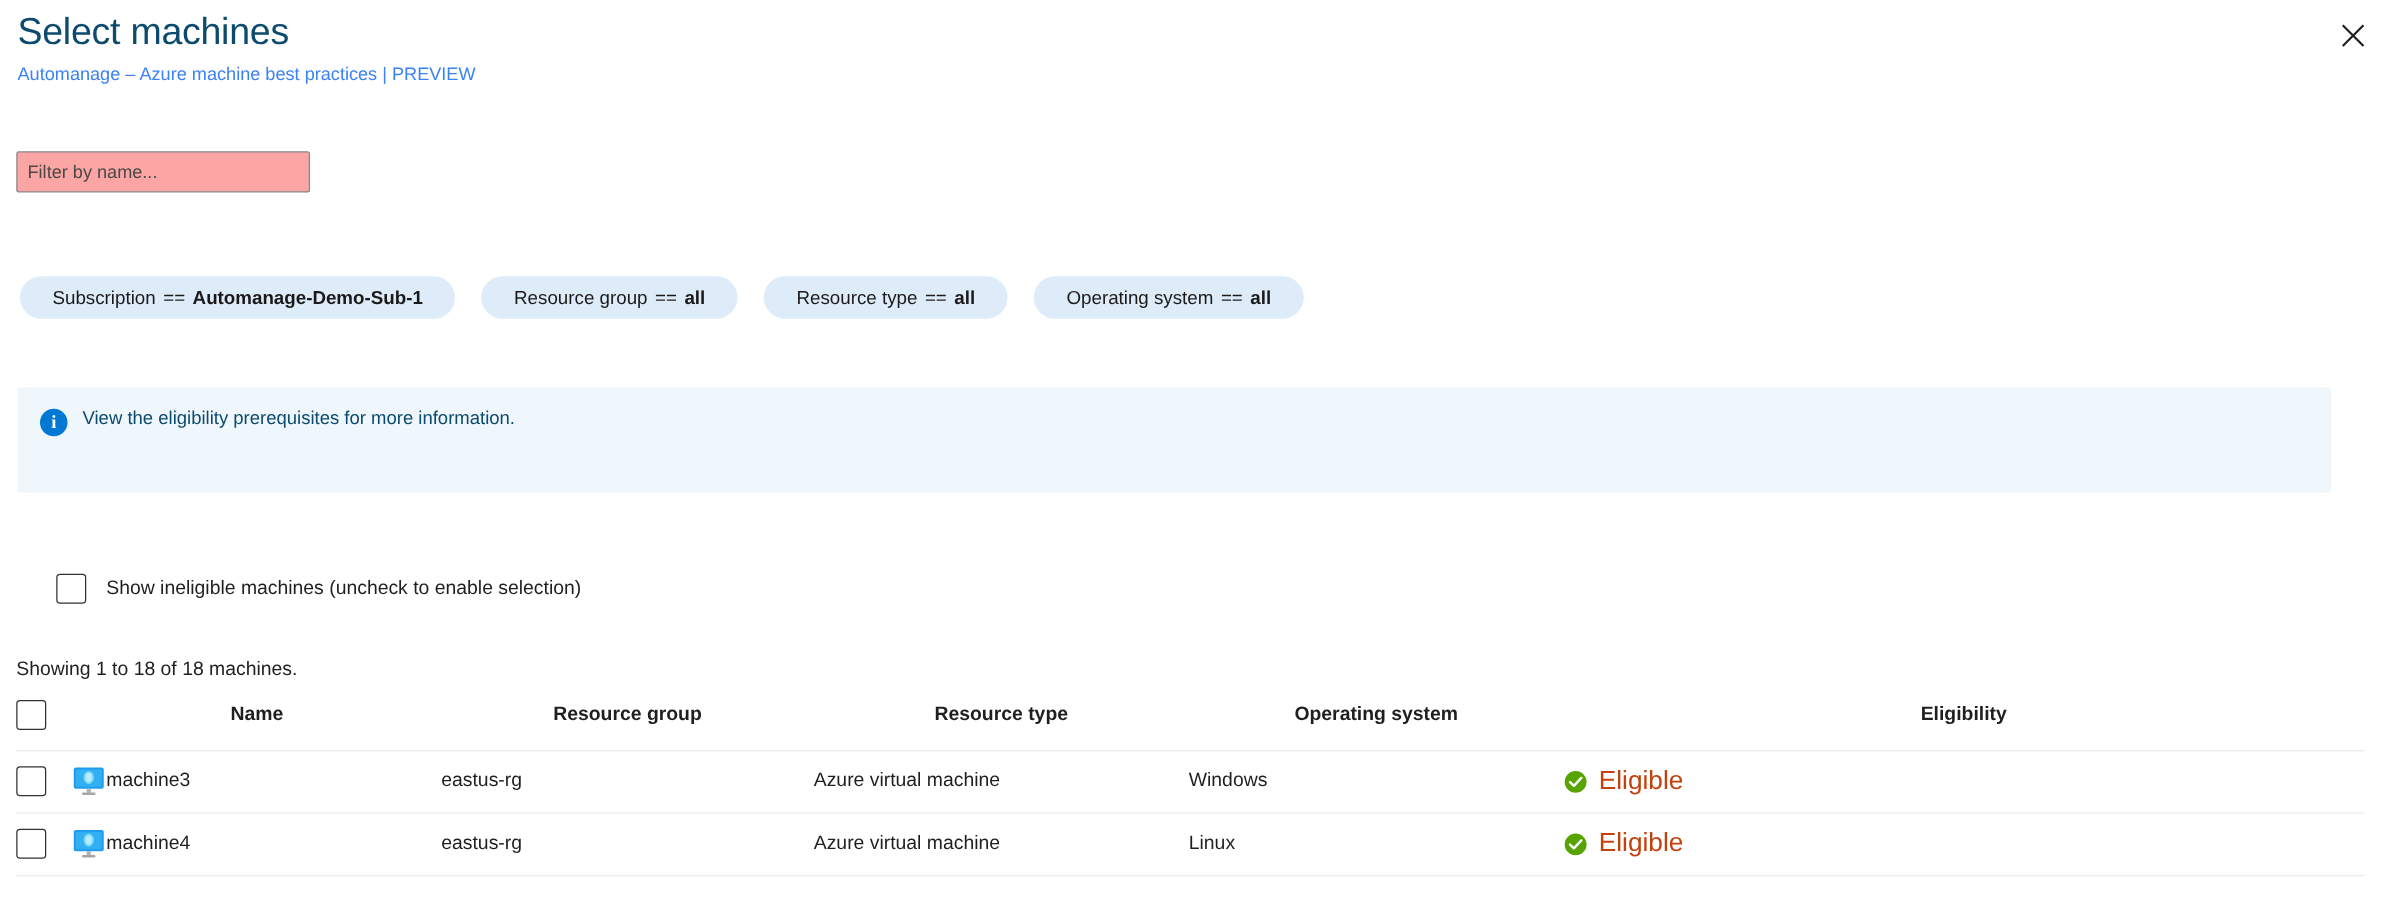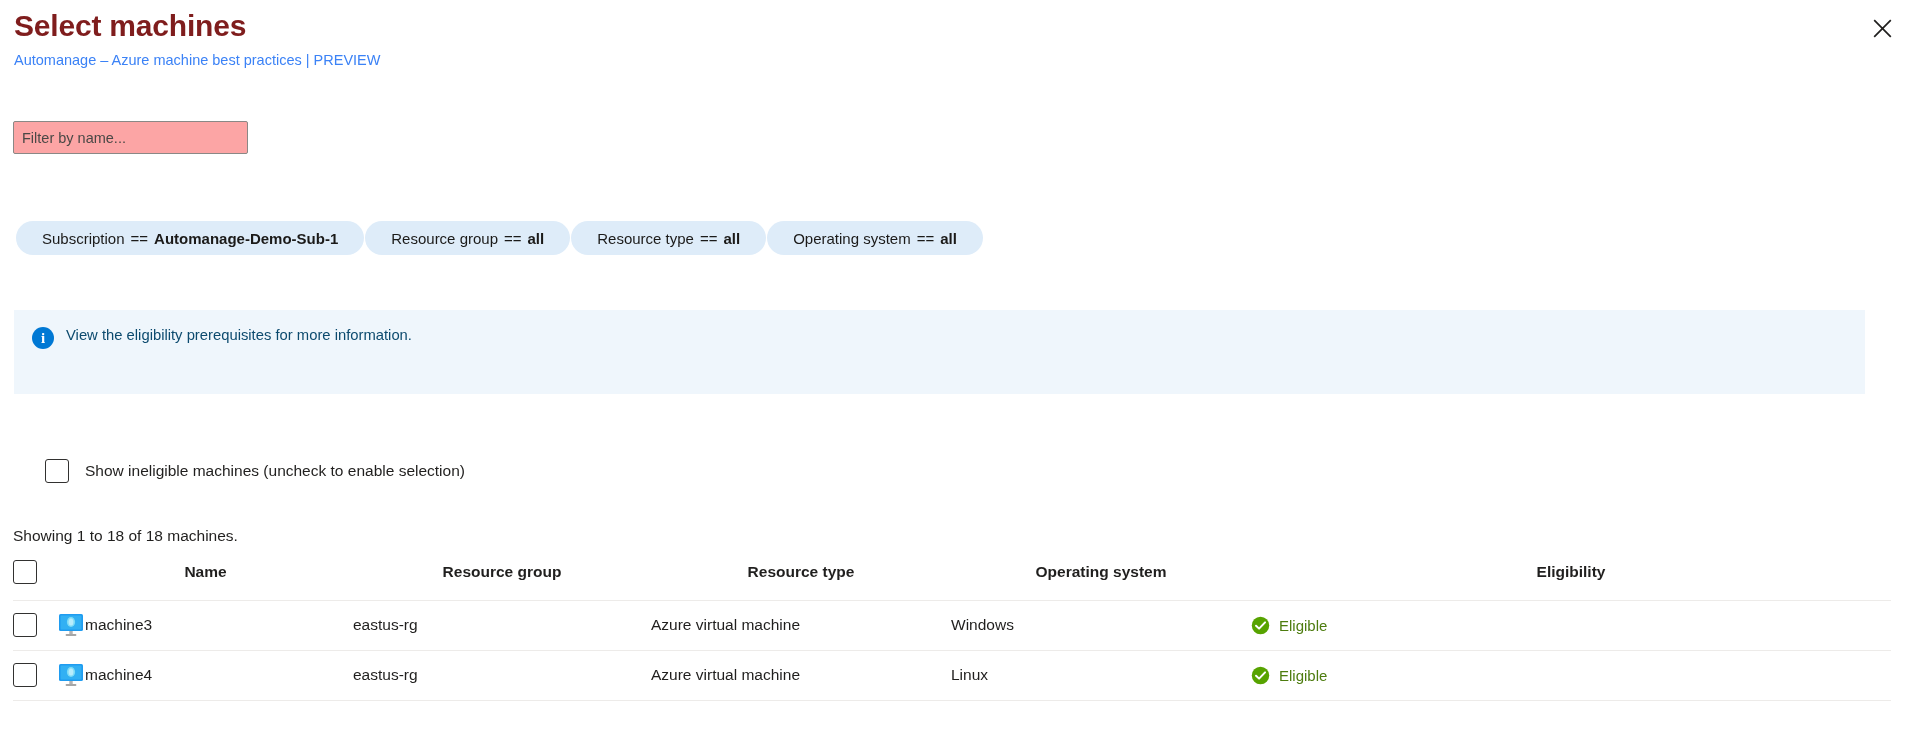--- a/index.html
+++ b/index.html
@@ -20,23 +20,23 @@
   
   .page-header {
     position: relative;
     padding: 0;
   }
   .page-title {
     position: absolute;
     left: 14px;
     top: 6px;
     font-size: 30px;
-    font-weight: 700;
+    font-weight: 400;
     letter-spacing: -0.2px;
-    color: #7f1d1d;
+    color: #0c4a6e;
     line-height: 40px;
     white-space: nowrap;
   }
   .page-subtitle {
     position: absolute;
     left: 14px;
     top: 50px;
     font-size: 14.5px;
     font-weight: 400;
     color: #3b82f6;
@@ -77,21 +77,21 @@
   }
   .filter-input::placeholder { color: #4a4846; opacity: 1; }
 
   
   .pill-row {
     position: absolute;
     left: 16px;
     top: 221px;
     display: flex;
     align-items: center;
-    gap: 1px;
+    gap: 21px;
   }
   .pill {
     background: #deecf9;
     border-radius: 17px;
     height: 34px;
     display: flex;
     align-items: center;
     padding: 0 26px;
     font-size: 15px;
     color: #1b1a19;
@@ -228,21 +228,21 @@
   
   .vm-icon { width: 26px; height: 24px; display: block; flex: 0 0 auto; }
 
   
   .elig-inner {
     display: flex;
     align-items: center;
     gap: 9px;
   }
   .elig-icon { width: 19px; height: 19px; display: block; flex: 0 0 auto; }
-  .elig-text { font-size: 15px; color: #4d7c0f; }
+  .elig-text { font-size: 21px; color: #c2410c; }
 </style>
 </head>
 <body>
 
 <div class="page-header">
   <div class="page-title">Select machines</div>
   <div class="page-subtitle">Automanage – Azure machine best practices | PREVIEW</div>
   <button class="close-button" aria-label="Close">
     <span>
       <svg width="21" height="21" viewBox="0 0 21 21" aria-hidden="true">

